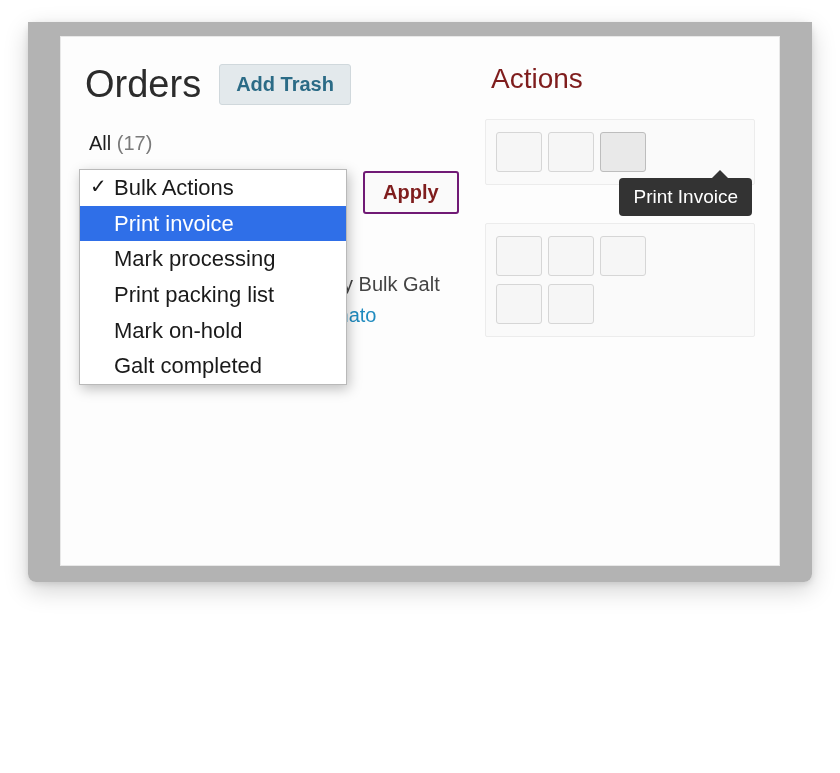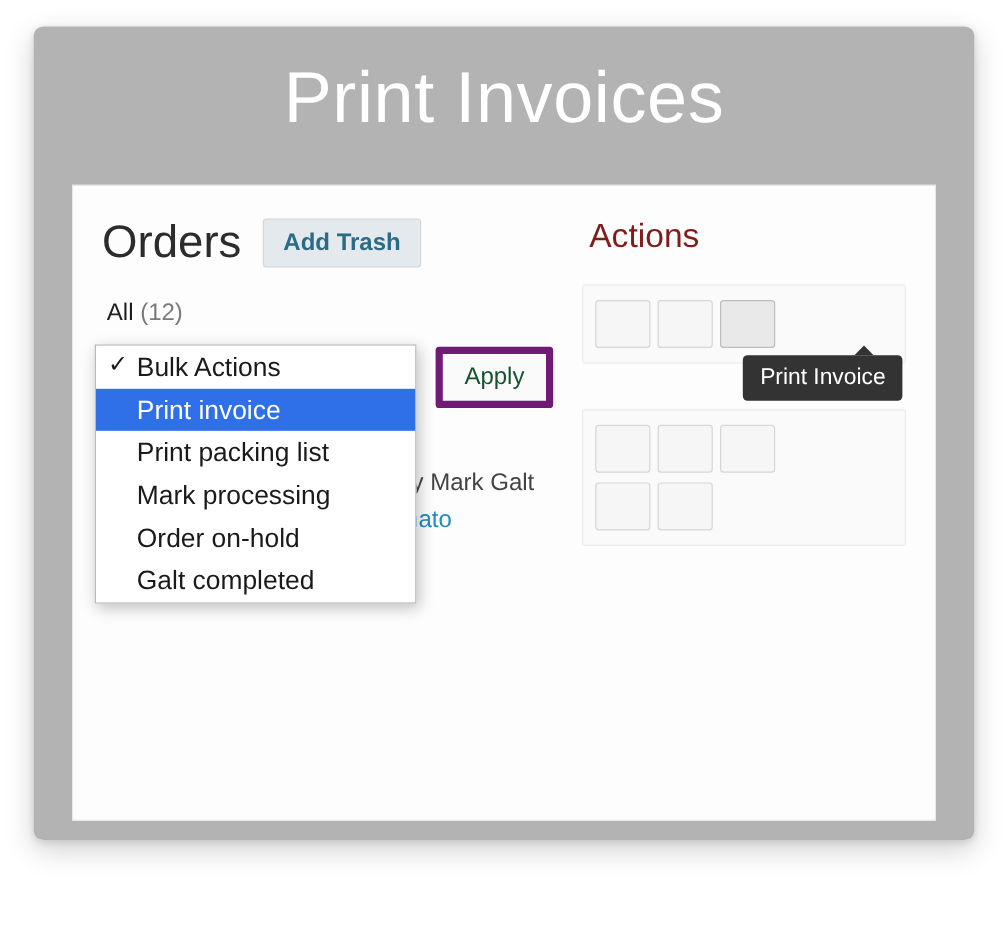--- a/index.html
+++ b/index.html
@@ -122,26 +122,27 @@
       left: 10px;
       font-size: 20px;
     }
     .dropdown-item.selected {
       background: #2f6fe8;
       color: #fff;
     }
     .apply-btn {
       margin-left: 278px;
       background: #fafafa;
-      border: 6px solid #701a75;
-      color: #14532d;
+      border: 2px solid #701a75;
+      color: #7f1d1d;
       font-size: 20px;
       padding: 8px 18px;
       border-radius: 3px;
       cursor: pointer;
+      font-weight: bold;
     }
     .data-behind {
       position: absolute;
       left: 180px;
       top: 210px;
       font-size: 20px;
       color: #444;
       z-index: 1;
     }
     .data-behind .by {
@@ -214,51 +215,48 @@
     .clearfix::after {
       content: "";
       display: table;
       clear: both;
     }
   </style>
 </head>
 <body>
 
 <div class="card">
-  <div class="card-header">
-    <div class="card-title">Print Invoices</div>
-  </div>
   <div class="card-body">
     <div class="inset clearfix">
 
       <div class="left-panel">
         <div class="orders-row">
           <span class="orders-title">Orders</span>
           <button class="add-order-btn">Add Trash</button>
         </div>
 
         <div class="filter-row">
           <span>All</span>
-          <span class="filter-count">(12)</span>
+          <span class="filter-count">(17)</span>
         </div>
 
         <div class="bulk-row">
           <div class="dropdown">
             <div class="dropdown-item checked">Bulk Actions</div>
             <div class="dropdown-item selected">Print invoice</div>
+            <div class="dropdown-item">Mark processing</div>
             <div class="dropdown-item">Print packing list</div>
-            <div class="dropdown-item">Mark processing</div>
-            <div class="dropdown-item">Order on-hold</div>
+            <div class="dropdown-item">Mark on-hold</div>
             <div class="dropdown-item">Galt completed</div>
           </div>
           <button class="apply-btn">Apply</button>
         </div>
 
         <div class="data-behind">
-          <span class="by">y Mark Galt</span>
+          <span class="by">y Bulk Galt</span>
           <span class="email">7@mailinato</span>
         </div>
       </div>
 
       <div class="right-panel">
         <div class="actions-title">Actions</div>
 
         <div class="actions-group">
           <div class="icon-btn-row">
             <span class="icon-btn">

